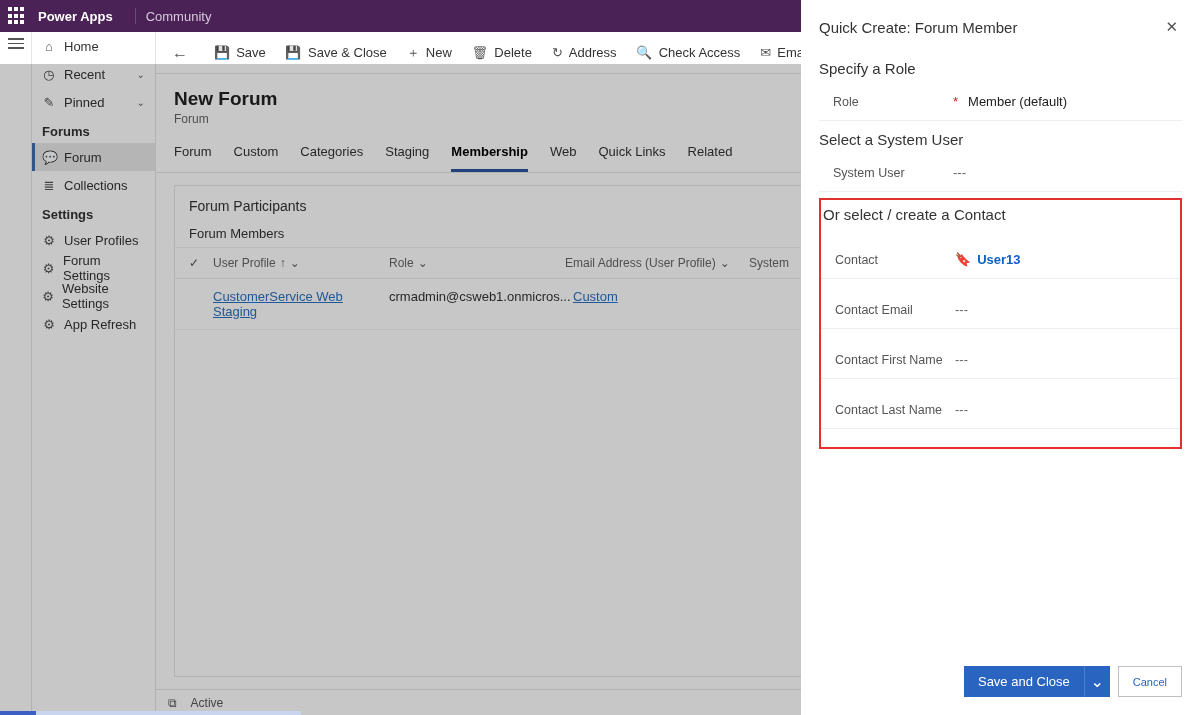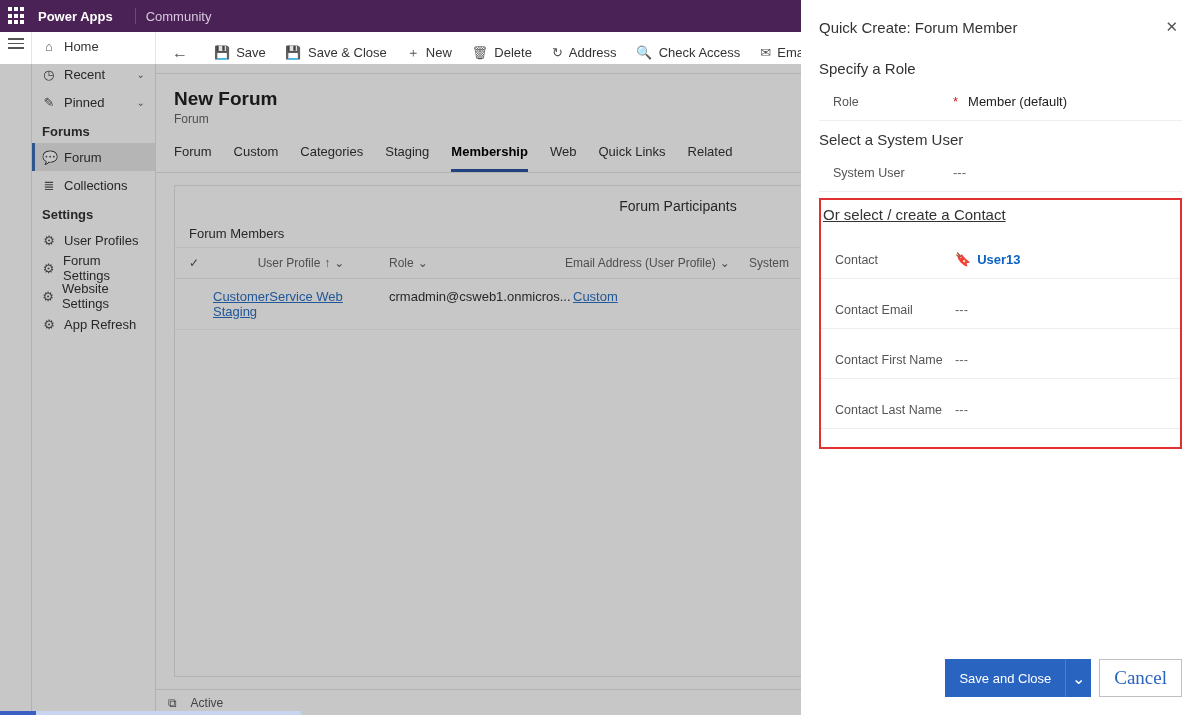--- a/index.html
+++ b/index.html
@@ -31,26 +31,26 @@
   .cmd { display:flex; align-items:center; gap:6px; padding:4px 8px; border-radius:2px; cursor:pointer;}
   .cmd .i { font-size:13px; color:#555;}
   .back-arrow { padding:4px 8px; margin-right:6px; color:#555; font-size:16px; cursor:pointer;}
   .content-head { padding:14px 18px 4px; }
   .content-head h1 { font-size:19px; font-weight:600; color:#222;}
   .content-head .sub { font-size:12px; color:#666; margin-top:2px;}
   .tabs { display:flex; gap:22px; padding:10px 18px 0; border-bottom:1px solid #e5e5e5; font-size:13px;}
   .tab { padding:4px 0 10px; color:#333; cursor:pointer; }
   .tab.active { font-weight:600; border-bottom:3px solid #2b56a0; color:#000;}
   .panel { border:1px solid #e5e5e5; margin:12px 18px; flex:1; background:#fff;}
-  .panel-head { padding:12px 14px 6px; font-size:14px; color:#333;text-align:center;}
+  .panel-head { padding:12px 14px 6px; font-size:14px; color:#333;}
   .panel-sub { padding:6px 14px; font-size:13px; color:#333; border-bottom:1px solid #f0f0f0;}
   .grid-head { display:flex; font-size:12px; color:#666; padding:8px 14px; border-bottom:1px solid #eee;}
   .grid-head div { display:flex; align-items:center; gap:4px;}
   .col-chk { width:24px;}
-  .col-user { width:176px;justify-content:center;}
+  .col-user { width:176px;}
   .col-role { width:176px;}
   .col-email { width:184px;}
   .col-sys { flex:1;}
   .grid-row { display:flex; font-size:13px; padding:10px 14px; color:#333; border-bottom:1px solid #f3f3f3;}
   .grid-row .link { color:#2b71c2; cursor:pointer;text-decoration:underline;}
   .status-bar { height:26px; border-top:1px solid #e5e5e5; display:flex; align-items:center; gap:14px; padding:0 12px; font-size:12px; color:#555; background:#fff;}
   
   .bottom-accent { position:absolute; left:0; bottom:0; height:4px; background:#3b5fc4; width:36px; z-index:6;}
   .bottom-accent2 { position:absolute; left:36px; bottom:0; height:4px; width:265px; background:#c9d4ef; z-index:6;}
   
@@ -59,27 +59,27 @@
   .fly-head .close { margin-left:auto; font-size:15px; color:#555; cursor:pointer; padding:4px;}
   .fly-body { padding:0 18px; flex:1; font-size:13px; color:#333; overflow:hidden;}
   .section-title { font-size:15px; color:#333; padding:10px 0 6px;}
   .field-row { display:flex; align-items:center; height:38px; border-bottom:1px solid #eee;}
   .field-label { width:134px; font-size:12.5px; color:#555; padding-left:14px;}
   .req { color:#c82020; margin-left:auto; margin-right:10px;}
   .field-val { flex:1; font-size:13px; color:#222;}
   .field-val.dash { color:#666;}
   .lookup { color:#0b62c4; font-weight:600; display:flex; align-items:center; gap:6px; cursor:pointer;}
   .redbox { border:2px solid #e03030; padding-bottom:6px; margin-top:6px;}
-  .redbox .section-title { padding-left:2px; padding-top:6px;text-decoration:underline;}
+  .redbox .section-title { padding-left:2px; padding-top:6px;}
   .redbox .field-row { margin:12px 0;align-items:center; }
   .fly-foot { padding:12px 18px 18px; display:flex; justify-content:flex-end; gap:8px;}
   .btn-primary { background:#2864c0; color:#fff; border:none; font-size:13px; padding:8px 14px; cursor:pointer;}
   .btn-split { display:flex;}
   .btn-split .drop { width:26px; display:flex; align-items:center; justify-content:center; background:#2864c0; color:#fff; border-left:1px solid #4a80d0; cursor:pointer;}
-  .btn-sec { background:#fff; border:1px solid #bfbfbf; color:#2864c0; font-size:19px; padding:7px 14px; cursor:pointer;font-family:Liberation Serif, serif;}
+  .btn-sec { background:#fff; border:1px solid #bfbfbf; color:#2864c0; font-size:11px; padding:7px 14px; cursor:pointer;}
   .chk { font-size:12px; color:#555;}
 </style>
 </head>
 <body>
 
 <div class="top-bar">
   <div class="waffle">
     <span></span>
       <span></span>
       <span></span>

